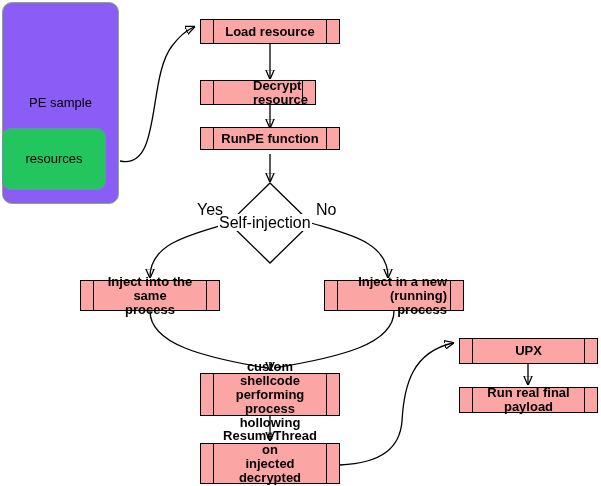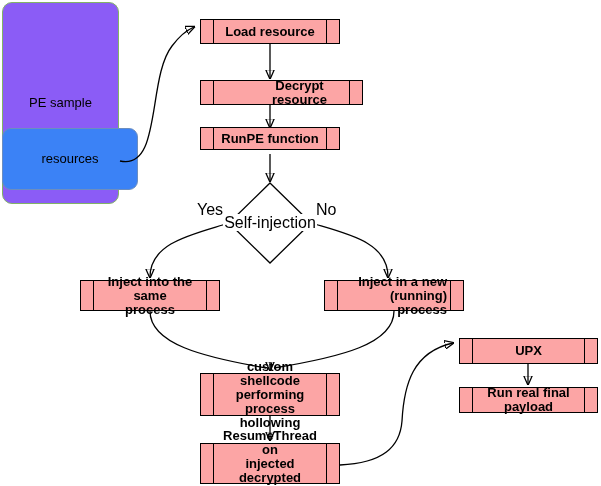--- a/index.html
+++ b/index.html
@@ -18,40 +18,40 @@
   .process .bar{position:absolute;top:0;bottom:0;width:1.3px;background:#000000;}
   .process .bar.left{left:12px;}
   .process .bar.right{right:12px;}
   .process .lbl{padding:0 16px;width:100%;}
   
   .container-green{
     left:2px;top:2px;width:117px;height:202px;border-radius:10px;
     background:#8b5cf6;border:1.3px solid #82b366;
   }
   .container-blue{
-    left:2px;top:128px;width:136px;height:62px;border-radius:9px;
-    background:#3b82f6;border:1.3px solid #6c8ebf;z-index:2;
+    left:2px;top:128px;width:104px;height:62px;border-radius:9px;
+    background:#22c55e;border:1.3px solid #6c8ebf;z-index:2;
   }
   
   .n-load    {left:200px;top:19px; width:140px;height:25px;}
-  .n-decrypt {left:200px;top:80px; width:163px;height:25px;padding-left:36px;}
+  .n-decrypt {left:200px;top:80px; width:116px;height:25px;padding-left:36px;}
   .n-runpe   {left:200px;top:127px;width:140px;height:23px;}
   .n-same    {left:80px; top:280px;width:140px;height:31px;}
   .n-new     {left:324px;top:280px;width:140px;height:31px;text-align:right;}
   .n-shell   {left:200px;top:373px;width:140px;height:43px;}
   .n-resume  {left:200px;top:443px;width:140px;height:41px;}
   .n-upx     {left:459px;top:338px;width:139px;height:26px;}
   .n-run     {left:459px;top:387px;width:139px;height:26px;}
   
   .edges{position:absolute;left:0;top:0;z-index:3;pointer-events:none;}
   .edges path, .edges line{fill:none;stroke:#000000;stroke-width:1.3px;}
   .edges .shape{fill:#ffffff;stroke:#000000;stroke-width:1.3px;}
   
   .flabel{position:absolute;z-index:4;font-size:16px;line-height:14px;}
-  .lbl-decision{left:218px;top:216px;width:104px;text-align:center;}
+  .lbl-decision{left:218px;top:216px;width:104px;text-align:left;}
   .lbl-decision span{background:#ffffff;padding:0 1px;}
   .lbl-yes{left:197px;top:203px;}
   .lbl-no{left:316px;top:203px;}
 </style>
 </head>
 <body>
 
 <div class="canvas">
 
   <div class="node container-green">

